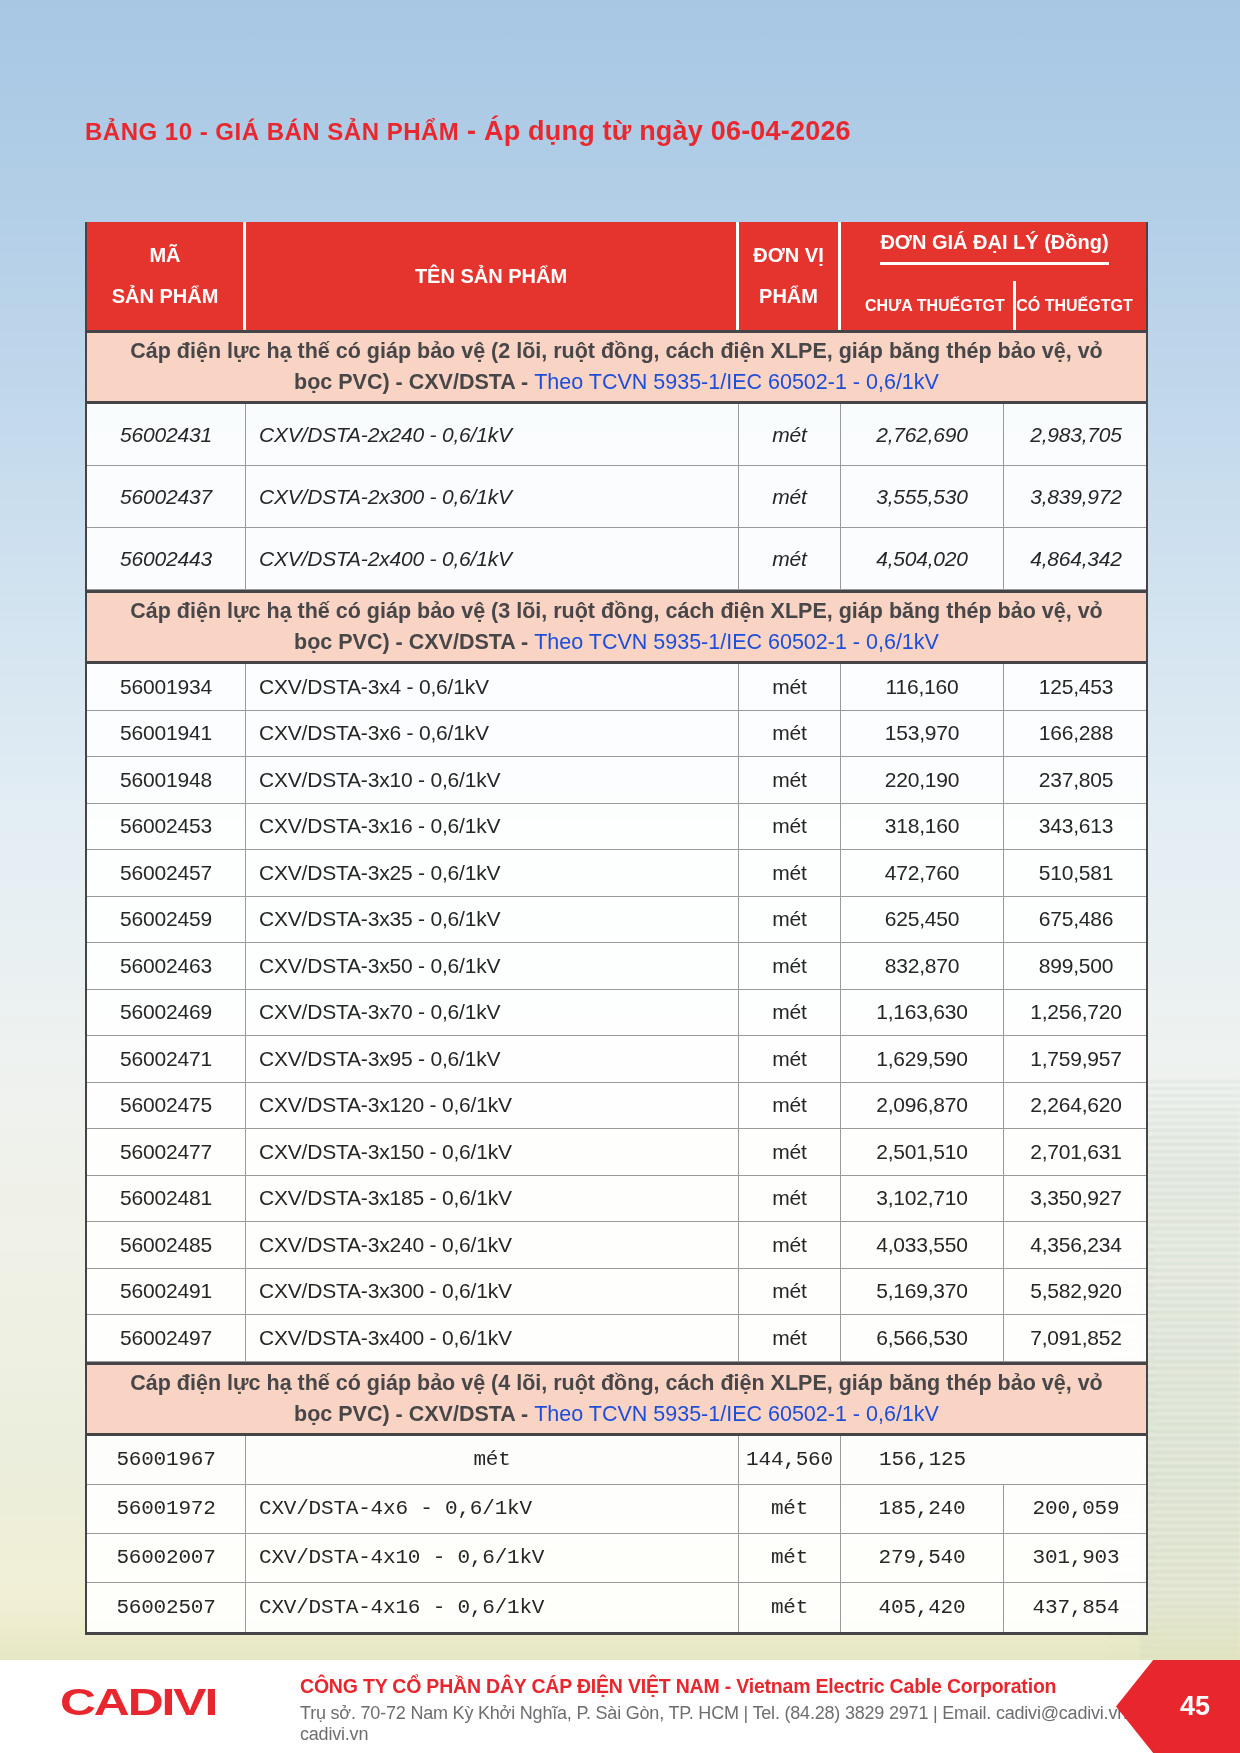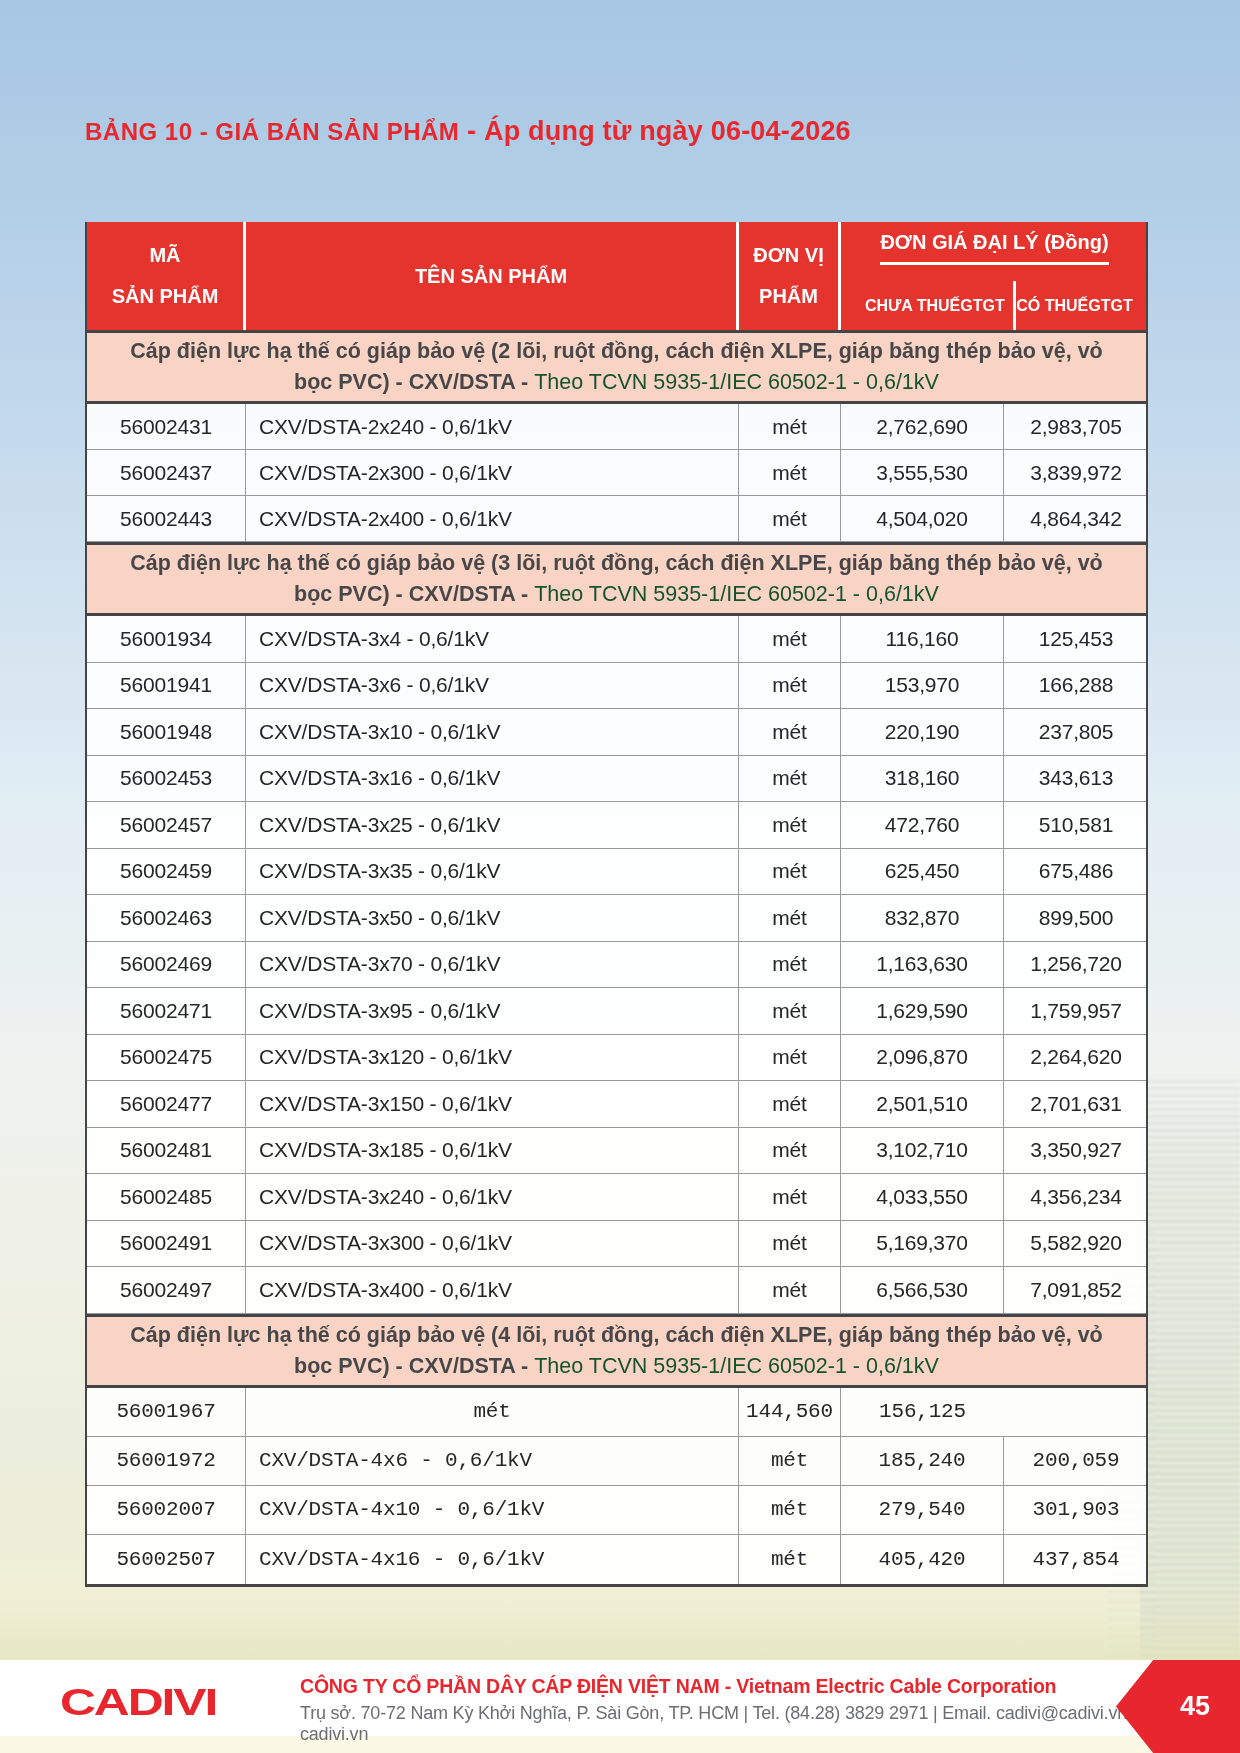--- a/index.html
+++ b/index.html
@@ -43,35 +43,35 @@
     border-bottom:3px solid #fff; font-size:20px; font-weight:600; }
   .th-price-bottom { flex:1; display:grid; grid-template-columns:160px 1fr; }
   .th-sub { display:flex; flex-direction:row; align-items:center; justify-content:center;
     font-size:16px; font-weight:700; line-height:1.25; }
   .th-sub:first-child { border-right:3px solid #fff; }
 
   .section-head { background:#f9d3c3; border-top:3px solid #454547; border-bottom:3px solid #454547;
     height:74px; display:flex; align-items:center; justify-content:center; text-align:center;
     padding:4px 38px; font-size:21.5px; line-height:1.42; color:#4c4c4e; }
   .section-head b { font-weight:bold; color:#474749; }
-  .section-head span.norm { font-weight:normal; color:#14532d; }
+  .section-head span.norm { font-weight:normal; color:#1d4ed8; }
 
   .row { display:grid; grid-template-columns:159px 493px 102px 163px 144px;
     background:rgba(255,255,255,.9); border-bottom:1px solid #9a9a9a;
     font-size:21px; color:#262626; letter-spacing:-.2px; }
   .row:last-child { border-bottom:none; }
   .cell { display:flex; align-items:center; justify-content:center; border-right:1px solid #9a9a9a; }
   .cell:last-child { border-right:none; }
   .cell.name { justify-content:flex-start; padding-left:13px; }
-  .sec0.row { height:46px; }
+  .sec0.row { height:62px;font-style:italic; }
   .sec1.row { height:46.5px; }
   .sec2.row { height:49px;font-family:Liberation Mono, monospace; }
 
   
-  .footer { position:absolute; left:0; top:1660px; width:1240px; height:76px; background:#fff; }
+  .footer { position:absolute; left:0; top:1660px; width:1240px; height:93px; background:#fff; }
   .logo { position:absolute; left:60px; top:14px; font-size:47px; font-weight:900; color:#e8262d;
     letter-spacing:-2px; transform:scaleY(.8) scaleX(1.06); transform-origin:left center; }
   .footer-text { position:absolute; left:300px; top:15px; }
   .footer-company { color:#e8262d; font-weight:bold; font-size:19.5px; letter-spacing:-.2px; }
   .footer-address { color:#6d6e71; font-size:18px; margin-top:5px; letter-spacing:-.2px; }
   .page-badge { position:absolute; right:0; top:0; width:124px; height:93px; background:#e8262d;
     clip-path:polygon(30% 0, 100% 0, 100% 100%, 30% 100%, 0 50%);
     display:flex; align-items:center; justify-content:center; padding-left:34px; }
   .page-num { color:#fff; font-size:27px; font-weight:bold; }
 </style>

